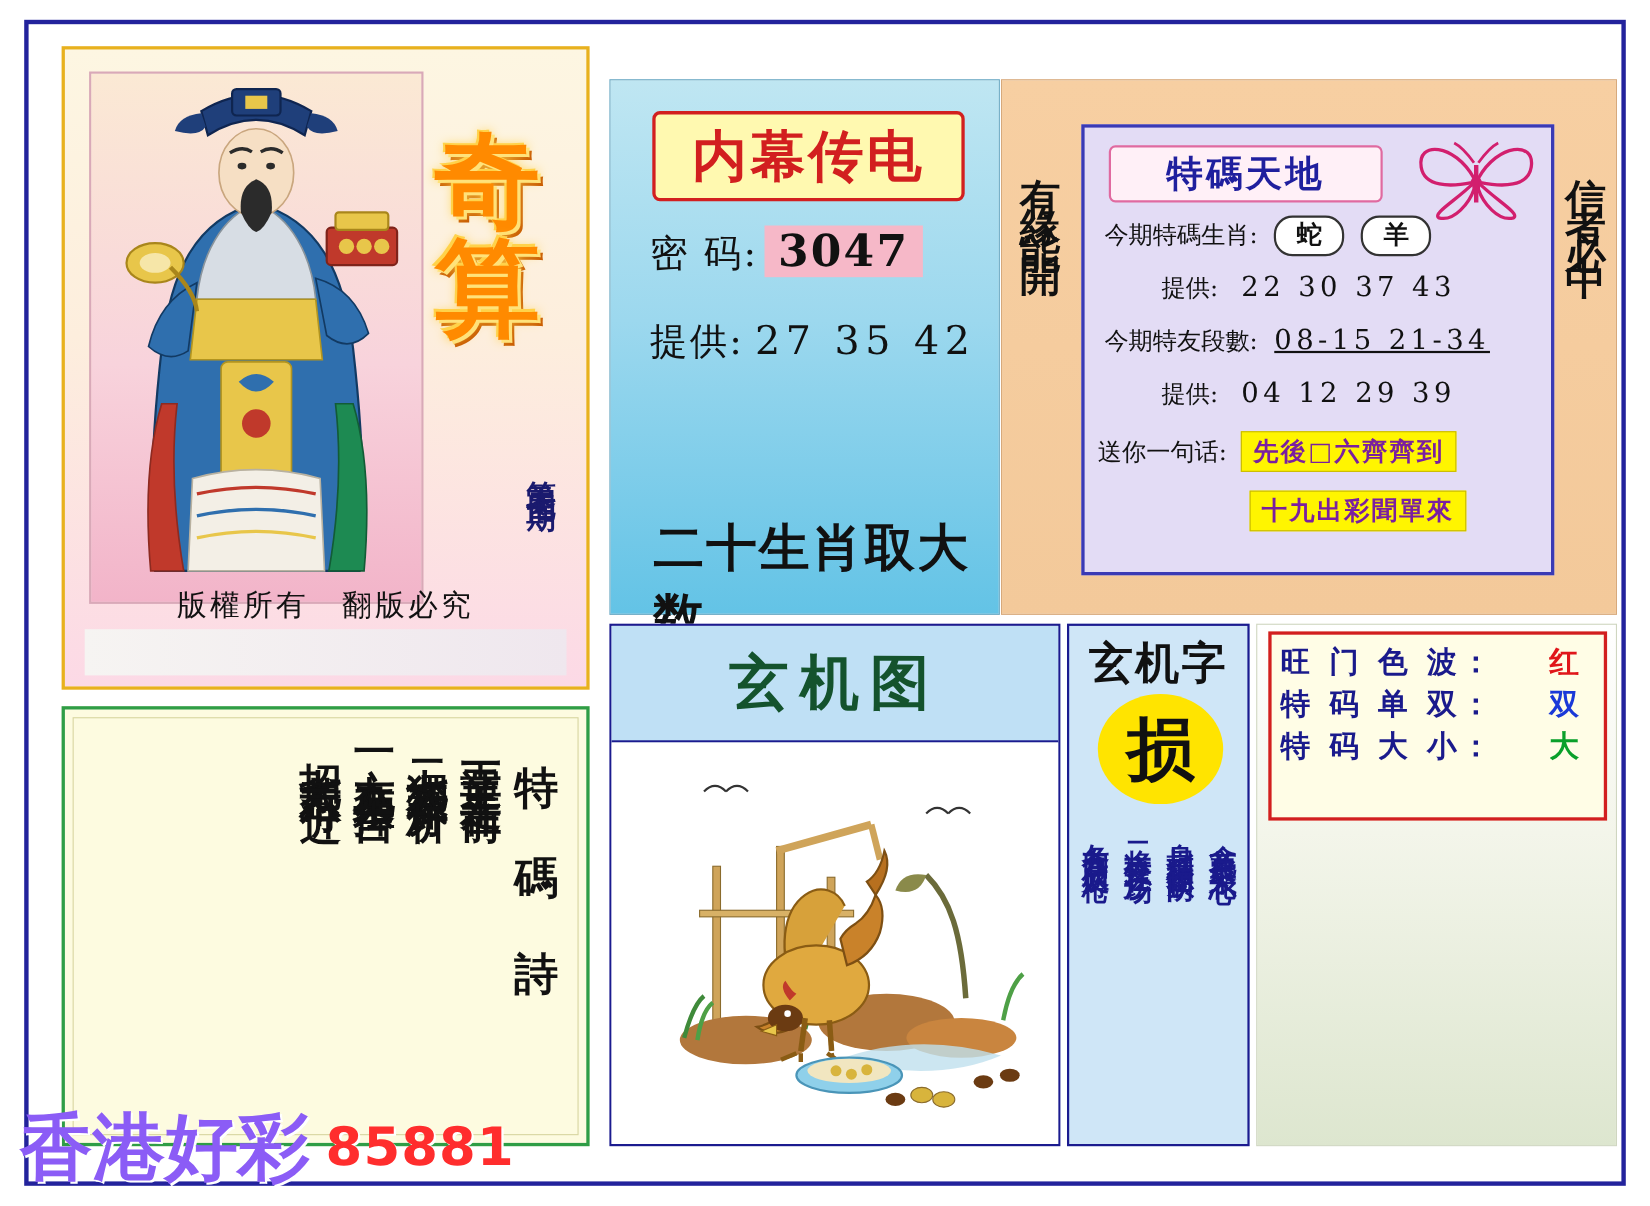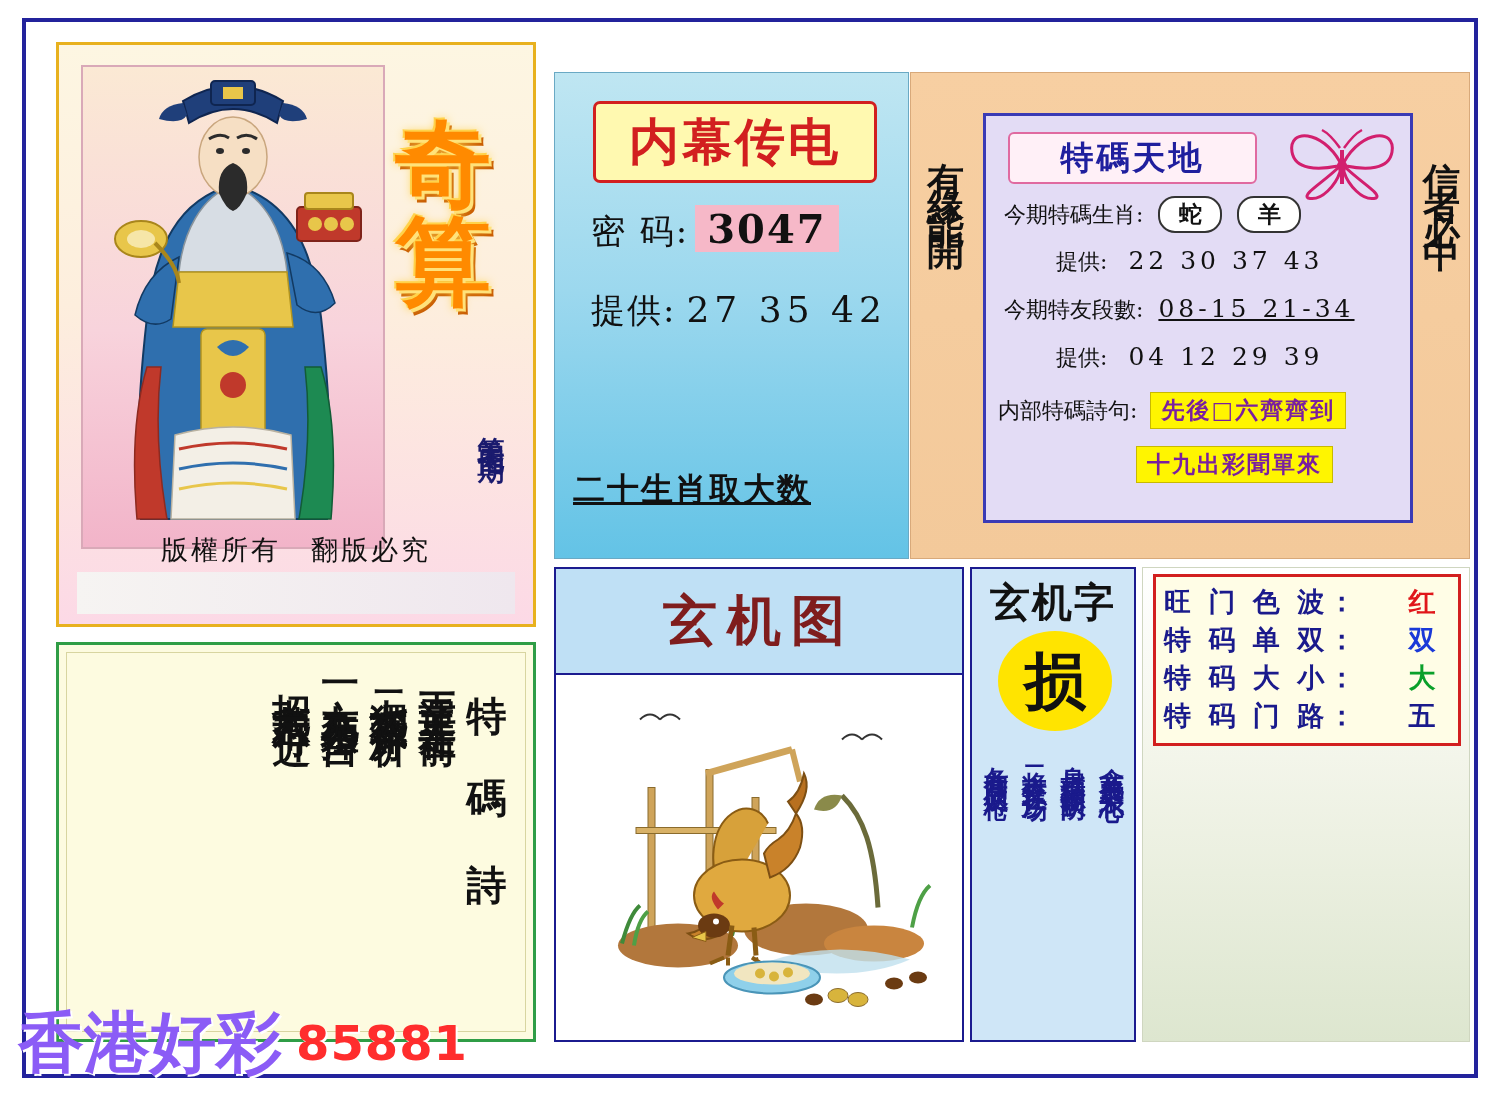--- a/index.html
+++ b/index.html
@@ -24,40 +24,40 @@
   .poem-col{writing-mode:vertical-rl;font-family:"DejaVu Serif","Liberation Serif",serif;font-size:38px;line-height:1.12;letter-spacing:6px;color:#111;font-weight:bold;}
   .poem-col.title{font-size:40px;letter-spacing:22px;}
 
   
   .neimu{position:absolute;left:528px;top:50px;width:355px;height:487px;background:linear-gradient(180deg,#bfe6f2 0%,#9cd8ee 45%,#63c3e6 100%);border:1px solid #6aa9c4;box-sizing:border-box;}
   .neimu-head{position:absolute;left:38px;top:28px;width:278px;height:76px;background:#fff9b0;border:3px solid #d21f1f;border-radius:7px;display:flex;align-items:center;justify-content:center;}
   .neimu-head span{font-family:"DejaVu Serif","Liberation Serif",serif;font-size:50px;font-weight:bold;color:#d21f1f;letter-spacing:3px;}
   .nm-row{position:absolute;left:36px;font-family:"DejaVu Serif","Liberation Serif",serif;font-size:34px;color:#111;letter-spacing:2px;}
   .code-val{display:inline-block;background:#f6b8c8;padding:0 12px;font-size:40px;font-weight:bold;color:#111;margin-left:6px;}
   .nm-nums{font-size:36px;letter-spacing:5px;margin-left:10px;}
-  .nm-big{position:absolute;left:18px;top:395px;font-family:"DejaVu Serif","Liberation Serif",serif;font-size:32px;font-weight:bold;color:#111;letter-spacing:2px;text-decoration:underline;}
+  .nm-big{position:absolute;left:39px;top:395px;font-family:"DejaVu Serif","Liberation Serif",serif;font-size:46px;font-weight:bold;color:#111;letter-spacing:2px;}
 
   
   .tmtd-wrap{position:absolute;left:884px;top:50px;width:560px;height:487px;background:linear-gradient(180deg,#f7cfa2 0%,#f3c99a 100%);border:1px solid #d8a97a;box-sizing:border-box;}
   .side-vert{position:absolute;top:60px;width:56px;writing-mode:vertical-rl;font-family:"DejaVu Serif","Liberation Serif",serif;font-size:37px;font-weight:bold;color:#111;letter-spacing:24px;text-align:center;}
   .side-left{left:4px;}
   .side-right{right:2px;}
   .tmtd{position:absolute;left:72px;top:40px;width:430px;height:410px;background:#e3dcf5;border:3px solid #3a3ab5;box-sizing:border-box;}
   .tmtd-title{position:absolute;left:22px;top:16px;width:245px;height:48px;background:#fff0f7;border:2px solid #e06aa0;border-radius:6px;display:flex;align-items:center;justify-content:center;}
   .tmtd-title span{font-family:"DejaVu Serif","Liberation Serif",serif;font-size:33px;font-weight:bold;color:#1f1f9e;letter-spacing:3px;}
   .butterfly{position:absolute;right:8px;top:6px;width:120px;height:80px;}
   .tm-line{position:absolute;font-family:"DejaVu Serif","Liberation Serif",serif;font-size:22px;color:#111;white-space:nowrap;}
   .zodiac{display:inline-block;width:60px;height:33px;line-height:31px;text-align:center;background:#fff;border:2px solid #333;border-radius:17px;font-size:23px;font-weight:bold;margin-left:8px;}
   .tm-nums{letter-spacing:4px;font-size:25px;}
   .poem-hl{display:inline-block;background:#fff500;border:1px solid #c8b900;padding:2px 10px;font-size:23px;color:#7a1fa0;font-weight:bold;letter-spacing:2px;}
 
   
   .xjt{position:absolute;left:528px;top:545px;width:410px;height:475px;border:2px solid #1b1b8f;background:#ffffff;box-sizing:border-box;}
   .xjt-head{position:absolute;left:0;top:0;width:100%;height:104px;background:#bfe0f5;border-bottom:2px solid #1b1b8f;display:flex;align-items:center;justify-content:center;}
-  .xjt-head span{font-family:"DejaVu Serif","Liberation Serif",serif;font-size:54px;font-weight:bold;color:#7f1d1d;letter-spacing:10px;}
+  .xjt-head span{font-family:"DejaVu Serif","Liberation Serif",serif;font-size:54px;font-weight:bold;color:#14532d;letter-spacing:10px;}
   .xjt-art{position:absolute;left:0;top:106px;right:0;bottom:0;background:#fff;overflow:hidden;}
 
   
   .xjz{position:absolute;left:944px;top:545px;width:166px;height:475px;border:2px solid #1b1b8f;background:#cfe6f7;box-sizing:border-box;}
   .xjz-title{position:absolute;left:0;top:6px;width:100%;text-align:center;font-family:"DejaVu Serif","Liberation Serif",serif;font-size:40px;font-weight:bold;color:#111;letter-spacing:2px;}
   .xjz-oval{position:absolute;left:26px;top:62px;width:114px;height:100px;border-radius:50%;background:#ffe400;display:flex;align-items:center;justify-content:center;}
   .xjz-oval span{font-family:"DejaVu Serif","Liberation Serif",serif;font-size:62px;font-weight:bold;color:#111;}
   .xjz-grid{position:absolute;left:8px;top:178px;right:8px;bottom:6px;display:flex;flex-direction:row-reverse;justify-content:space-between;}
   .xjz-col{writing-mode:vertical-rl;font-family:"DejaVu Serif","Liberation Serif",serif;font-size:25px;font-weight:bold;color:#1a1a8c;line-height:1.22;letter-spacing:5px;}
 
@@ -201,21 +201,21 @@
           <span>今期特友段數:</span>
           <span class="tm-nums" style="margin-left:8px;text-decoration:underline;">08-15   21-34</span>
         </div>
 
         <div class="tm-line" style="left:70px;top:226px;">
           <span>提供:</span>
           <span class="tm-nums" style="margin-left:14px;">04 12   29 39</span>
         </div>
 
         <div class="tm-line" style="left:12px;top:276px;">
-          <span>内部特碼詩句:</span>
+          <span>送你一句话:</span>
           <span class="poem-hl" style="margin-left:6px;">先後□六齊齊到</span>
         </div>
         <div class="tm-line" style="left:150px;top:330px;">
           <span class="poem-hl">十九出彩聞單來</span>
         </div>
       </div>
     </div>
 
     <div class="xjt">
       <div class="xjt-head">
@@ -299,24 +299,20 @@
           <span class="rval v-red">红</span>
         </div>
         <div class="rrow">
           <span class="rlabel">特 码 单 双：</span>
           <span class="rval v-blue">双</span>
         </div>
         <div class="rrow">
           <span class="rlabel">特 码 大 小：</span>
           <span class="rval v-green">大</span>
         </div>
-        <div class="rrow">
-          <span class="rlabel">特 码 门 路：</span>
-          <span class="rval v-dk">五</span>
-        </div>
       </div>
     </div>
 
   </div>
 
   <div class="wm">
     <span class="wm-cn">香港好彩</span>
     <span class="wm-num">85881</span>
   </div>
 </div>

